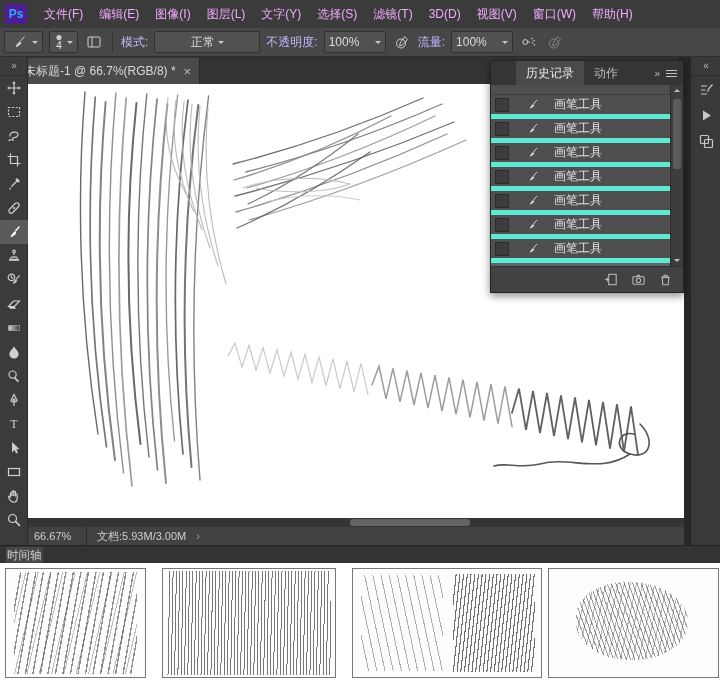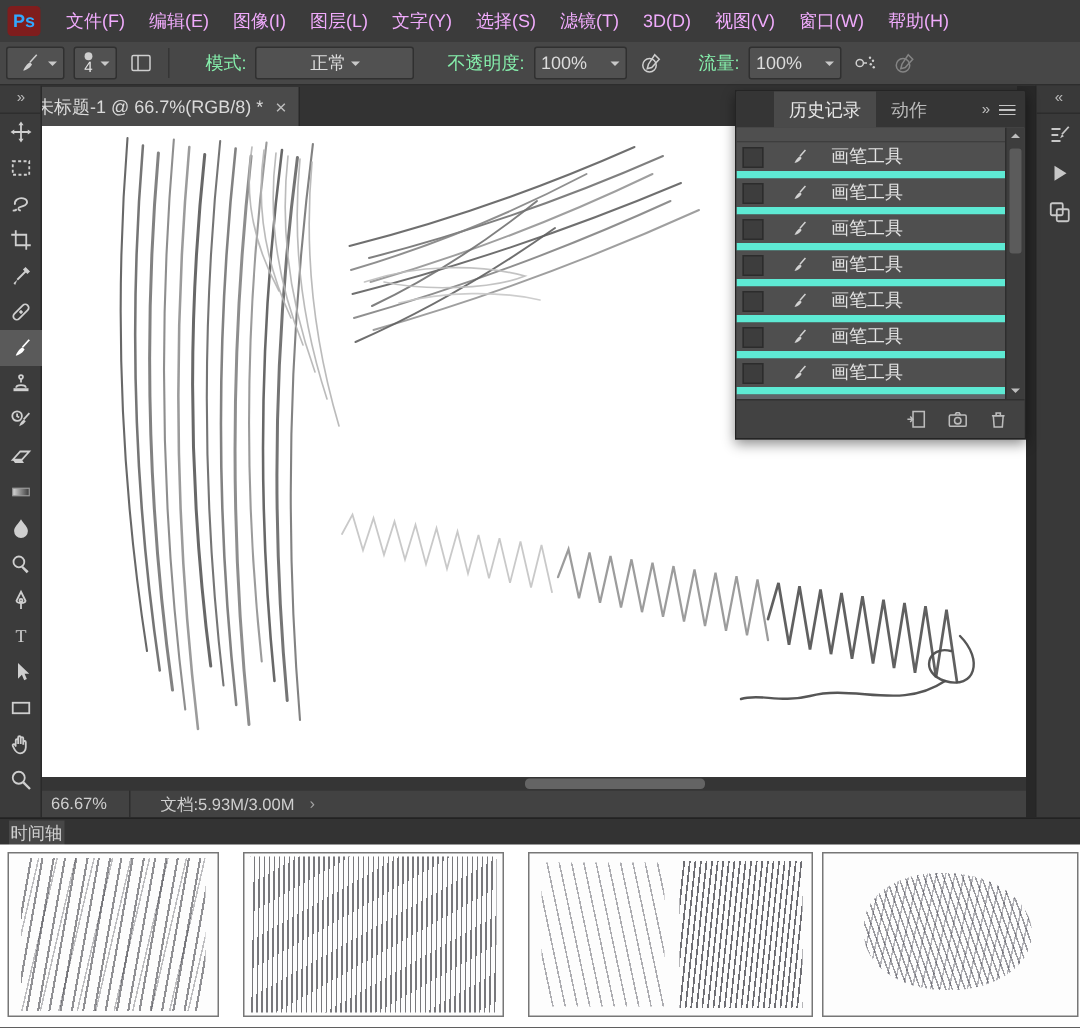--- a/index.html
+++ b/index.html
@@ -2,32 +2,32 @@
 <html><head>
 <meta charset="utf-8">
 <style>
   html,body{margin:0;padding:0;background:#1b1b1b;}
   #app{position:relative;width:720px;height:685px;background:#282828;
        font-family:"Liberation Sans","DejaVu Sans",sans-serif;font-size:12px;color:#dcdcdc;
        overflow:hidden;user-select:none;}
   
   .menubar{position:absolute;left:0;top:0;width:720px;height:28px;background:#3b3b3b;
            border-bottom:1px solid #232323;display:flex;align-items:center;gap:2px;}
-  .ps-logo{width:22px;height:20px;margin:0 8px 0 5px;background:#7f1d1d;color:#31a8ff;
+  .ps-logo{width:22px;height:20px;margin:0 8px 0 5px;background:#4c1d95;color:#31a8ff;
            border-radius:3px;display:flex;align-items:center;justify-content:center;
            font-weight:bold;font-size:12px;}
   .menu-item{padding:0 7px;line-height:27px;color:#f0abfc;cursor:default;}
   
   .optionsbar{position:absolute;left:0;top:28px;width:720px;height:29px;background:#474747;
               border-bottom:1px solid #2d2d2d;display:flex;align-items:center;gap:6px;padding-left:4px;box-sizing:border-box;}
   .obox{background:#515151;border:1px solid #303030;border-radius:2px;height:20px;
         display:flex;align-items:center;padding:0 4px;gap:3px;}
   .caret{width:0;height:0;border:3.5px solid transparent;border-top-color:#c9c9c9;margin-top:4px;}
   .vsep{width:1px;height:20px;background:#353535;margin:0 2px;}
-  .olabel{color:#86efac;margin-left:16px;}
+  .olabel{color:#c4b5fd;margin-left:0;}
   .oicon{width:20px;height:20px;display:flex;align-items:center;justify-content:center;}
   .oicon svg{width:16px;height:16px;}
   .dim{opacity:.45;}
   .bp-num{font-size:10px;color:#e8e8e8;line-height:8px;}
   
   .tabbar{position:absolute;left:16px;top:57px;width:662px;height:27px;background:#333333;
           display:flex;align-items:flex-end;}
   .doc-tab{height:26px;background:#4a4a4a;border-right:1px solid #282828;display:flex;
            align-items:center;padding:0 8px;gap:8px;color:#dadada;}
   .doc-tab .close{color:#bdbdbd;font-size:13px;cursor:pointer;}
@@ -43,21 +43,21 @@
   
   .canvas-area{position:absolute;left:28px;top:84px;width:656px;height:434px;background:#ffffff;}
   .canvas-area svg{position:absolute;inset:0;pointer-events:none;}
   .h-scroll{position:absolute;left:28px;top:518px;width:656px;height:9px;background:#353535;}
   .h-thumb{position:absolute;left:322px;top:1px;width:120px;height:7px;background:#646464;border-radius:3px;}
   
   .statusbar{position:absolute;left:28px;top:527px;width:656px;height:18px;background:#424242;
              display:flex;align-items:center;font-size:11px;color:#cfcfcf;}
   .zoom-field{padding:0 6px;min-width:46px;border-right:1px solid #2d2d2d;height:100%;
               display:flex;align-items:center;}
-  .doc-info{margin-left:20px;}
+  .doc-info{margin-left:10px;}
   .status-chevron{margin-left:10px;color:#a5a5a5;}
   
   .dock{position:absolute;left:690px;top:57px;width:30px;height:488px;background:#393939;
         border-left:1px solid #262626;box-sizing:border-box;}
   .dock-collapse{height:18px;text-align:center;line-height:18px;color:#b9b9b9;font-size:10px;
                  border-bottom:1px solid #2c2c2c;letter-spacing:-1px;}
   .dock-icon{width:30px;height:26px;display:flex;align-items:center;justify-content:center;}
   .dock-icon svg{width:17px;height:17px;stroke:#c7c7c7;stroke-width:1.2;fill:none;}
   
   .hist-panel{position:absolute;left:490px;top:60px;width:194px;height:233px;background:#4a4a4a;

